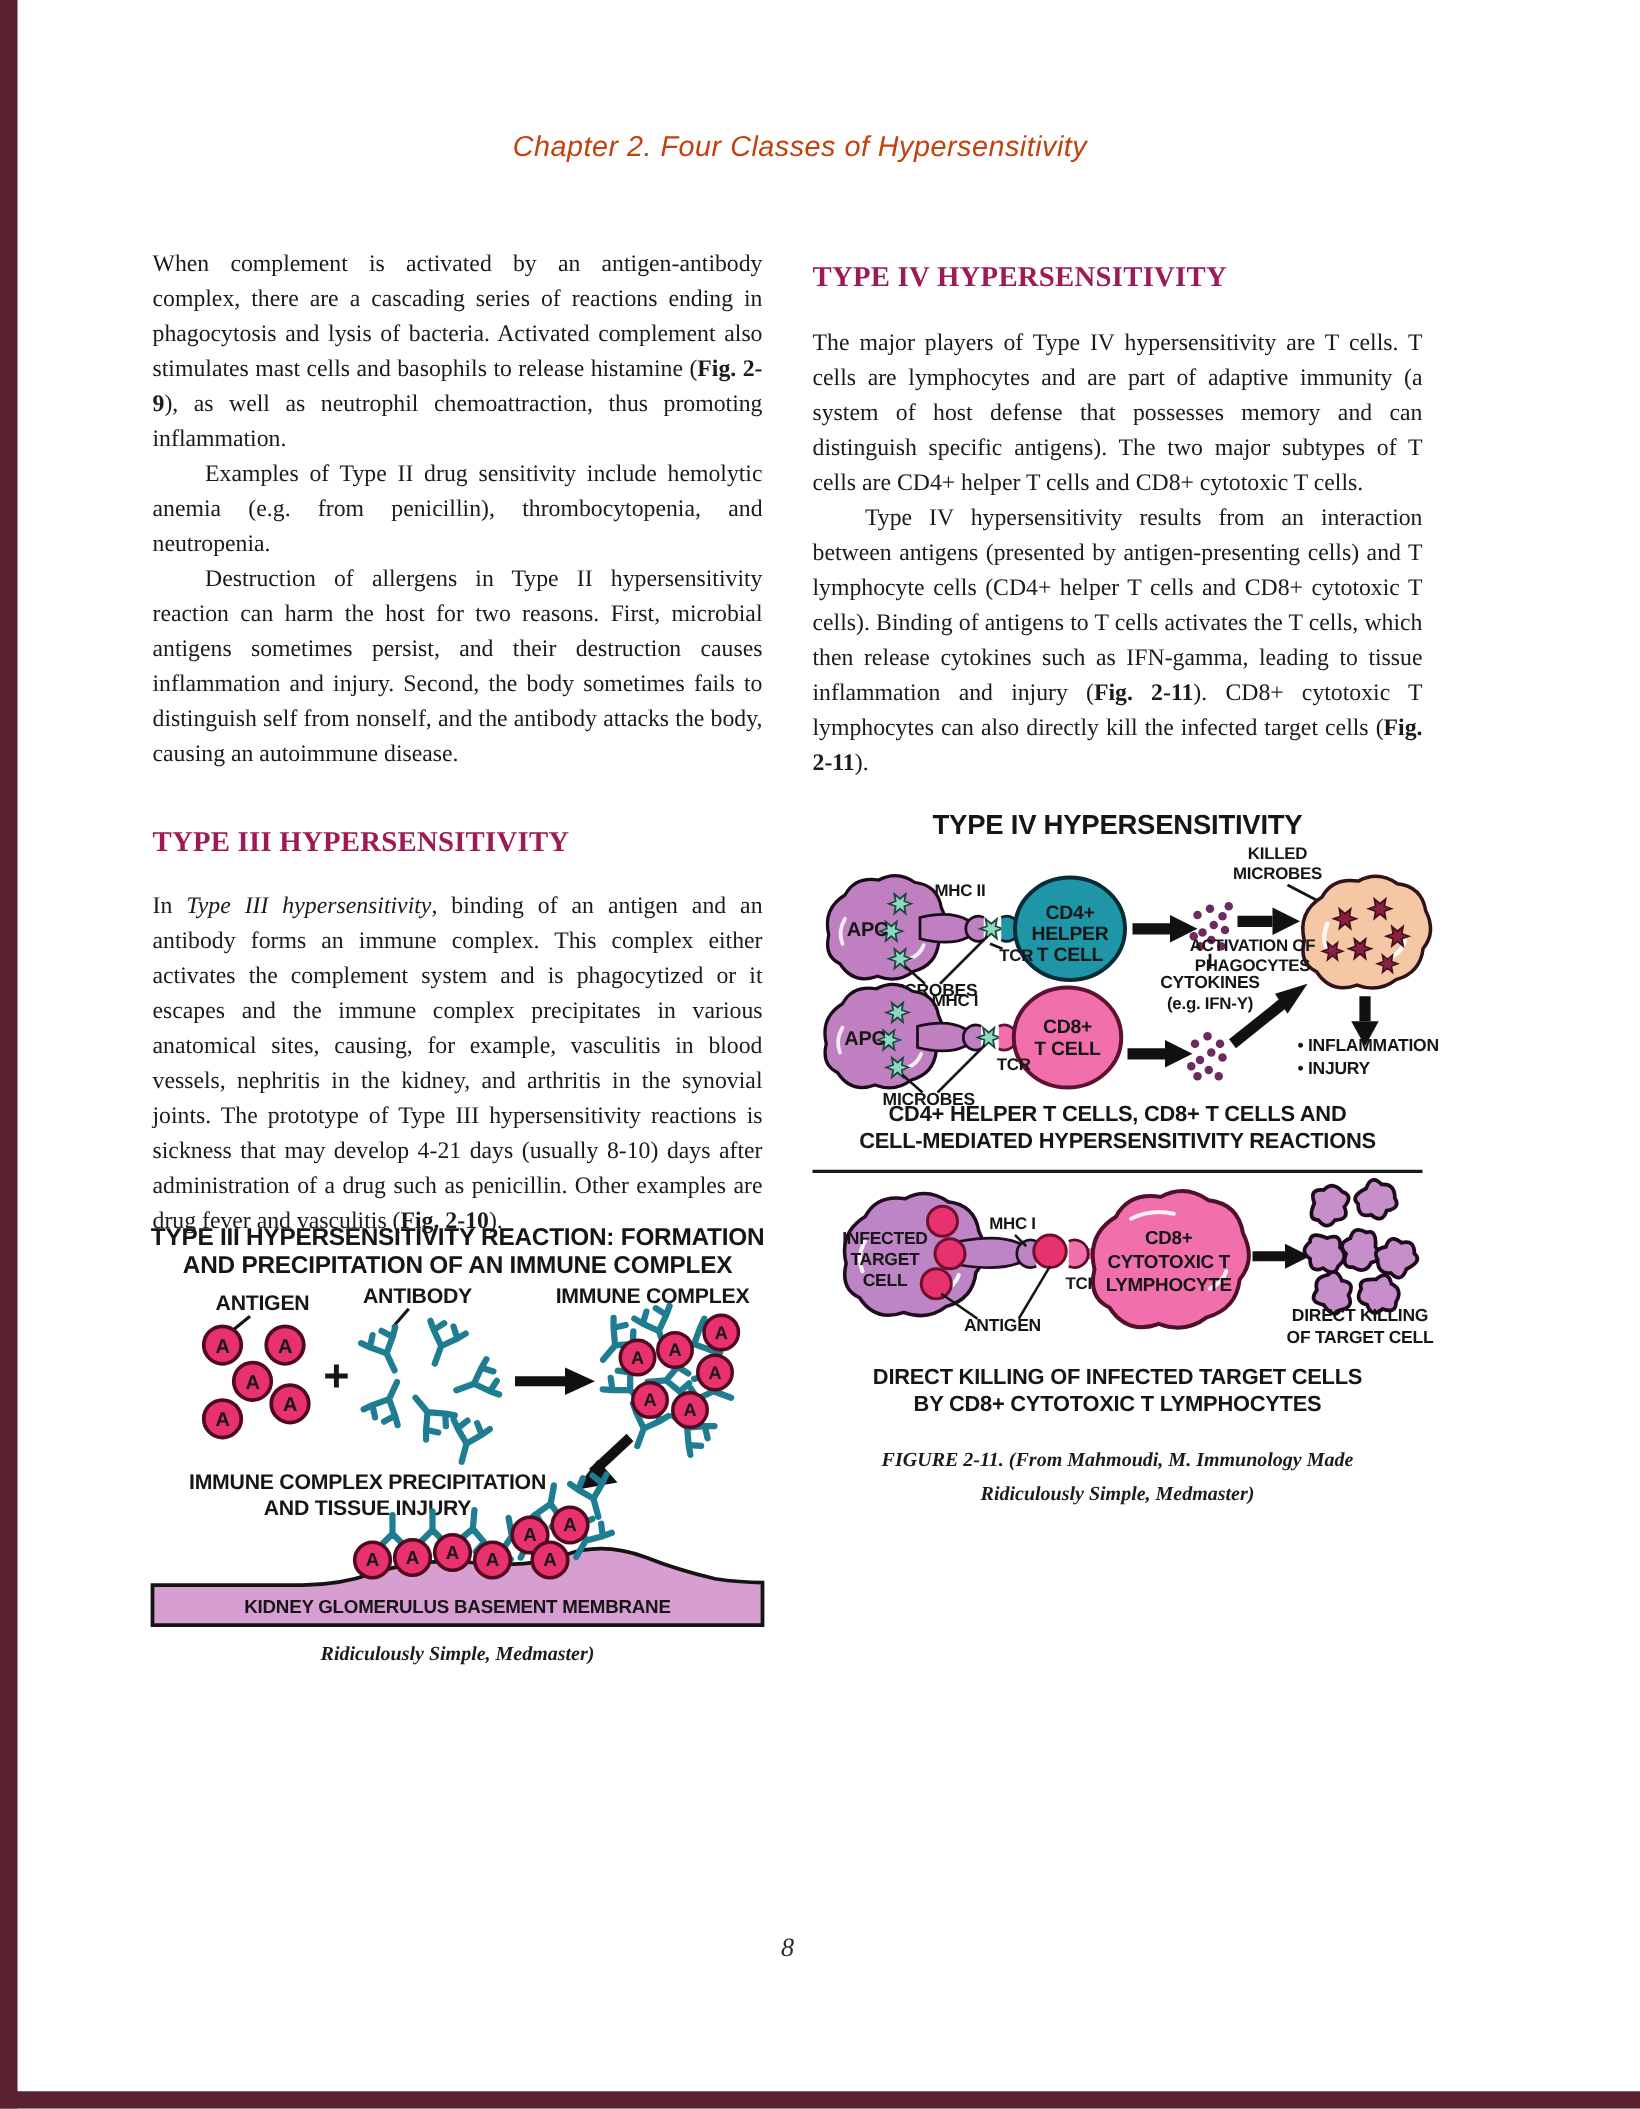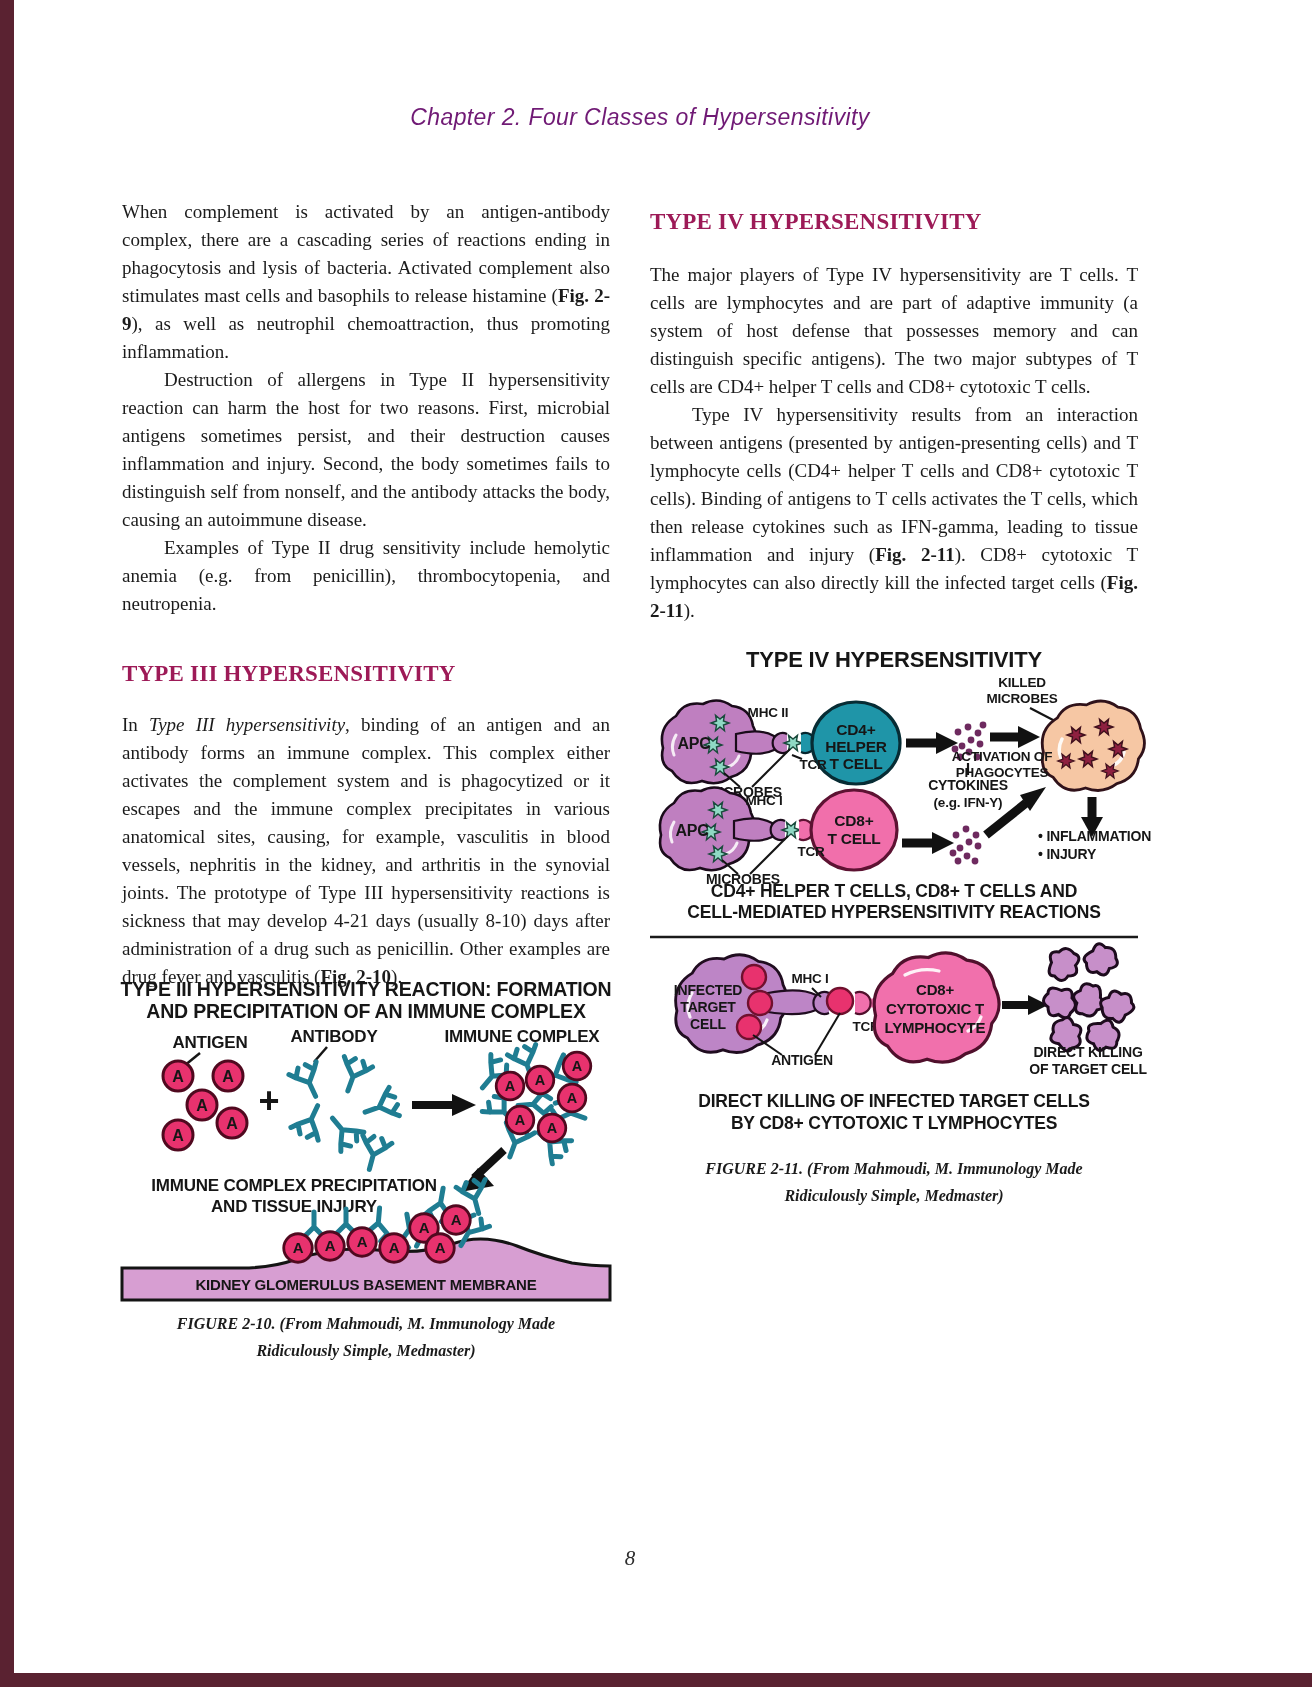--- a/index.html
+++ b/index.html
@@ -1,21 +1,21 @@
 <!DOCTYPE html>
 <html><head>
 <meta charset="utf-8">
 <style>
   html,body{margin:0;padding:0;background:#888;}
   .page{position:relative;width:1312px;height:1687px;background:#ffffff;overflow:hidden;
         font-family:"Liberation Serif", serif;color:#1b1b1b;}
   .edge-left{position:absolute;left:0;top:0;width:14px;height:1687px;background:#5a2231;}
   .edge-bottom{position:absolute;left:0;bottom:0;width:1312px;height:14px;background:#5a2231;}
   .running-head{position:absolute;left:0;top:104px;width:1280px;text-align:center;
-        font-family:"Liberation Sans", sans-serif;font-style:italic;font-size:23px;color:#701a75;letter-spacing:.4px;}
+        font-family:"Liberation Sans", sans-serif;font-style:italic;font-size:23px;color:#c2410c;letter-spacing:.4px;}
   .col{position:absolute;width:488px;text-align:justify;font-size:19px;line-height:28px;}
   .col-left{left:122px;top:198px;}
   .col-right{left:650px;top:206px;}
   .para{margin:0;}
   .indent{text-indent:42px;}
   .mhead{font-family:"Liberation Serif", serif;font-weight:bold;color:#9d1a57;font-size:23px;line-height:31px;
         text-align:left;letter-spacing:.2px;}
   .col-left .mhead{margin:40px 0 22px 0;}
   .col-right .mhead{margin:0 0 24px 0;}
   .fig-caption{position:absolute;width:488px;text-align:center;font-weight:bold;font-style:italic;
@@ -33,22 +33,22 @@
 <body>
 
 <div class="page">
   <div class="edge-left"></div>
   <div class="edge-bottom"></div>
 
   <div class="running-head">Chapter 2. Four Classes of Hypersensitivity</div>
 
   <div class="col col-left">
     <p class="para"><span>When complement is activated by an antigen-antibody complex, there are a cascading series of reactions ending in phagocytosis and lysis of bacteria. Activated complement also stimulates mast cells and basophils to release histamine (</span><span style="font-weight: bold;">Fig. 2-9</span><span>), as well as neutrophil chemoattraction, thus promoting inflammation.</span></p>
+    <p class="para indent">Examples of Type II drug sensitivity include hemolytic anemia (e.g. from penicillin), thrombocytopenia, and neutropenia.</p>
     <p class="para indent">Destruction of allergens in Type II hypersensitivity reaction can harm the host for two reasons. First, microbial antigens sometimes persist, and their destruction causes inflammation and injury. Second, the body sometimes fails to distinguish self from nonself, and the antibody attacks the body, causing an autoimmune disease.</p>
-    <p class="para indent">Examples of Type II drug sensitivity include hemolytic anemia (e.g. from penicillin), thrombocytopenia, and neutropenia.</p>
     <div class="mhead">
       <div>TYPE III HYPERSENSITIVITY</div>
     </div>
     <p class="para"><span>In </span><span style="font-style: italic;">Type III hypersensitivity</span><span>, binding of an antigen and an antibody forms an immune complex. This complex either activates the complement system and is phagocytized or it escapes and the immune complex precipitates in various anatomical sites, causing, for example, vasculitis in blood vessels, nephritis in the kidney, and arthritis in the synovial joints. The prototype of Type III hypersensitivity reactions is sickness that may develop 4-21 days (usually 8-10) days after administration of a drug such as penicillin. Other examples are drug fever and vasculitis (</span><span style="font-weight: bold;">Fig. 2-10</span><span>).</span></p>
   </div>
 
   <div class="col col-right">
     <div class="mhead">
       <div>TYPE IV HYPERSENSITIVITY</div>
     </div>
@@ -198,21 +198,20 @@
       <g transform="translate(318,270)">
           <use href="#acirc" transform="scale(.95)"></use>
           <text y="5" text-anchor="middle" font-size="15" fill="#fff">A</text>
         </g>
     </g>
 
     <text x="244" y="312" font-size="15" text-anchor="middle" fill="#2f0d22">KIDNEY GLOMERULUS BASEMENT MEMBRANE</text>
   </svg>
 
   <div class="fig-caption cap10">
-    <div>FIGURE 2-10. (From Mahmoudi, M. Immunology Made</div>
     <div>Ridiculously Simple, Medmaster)</div>
   </div>
 
   <svg class="fig11" width="488" height="505" viewBox="0 0 488 505">
     <text x="244" y="22" font-size="22" text-anchor="middle">TYPE IV HYPERSENSITIVITY</text>
 
     <text x="372" y="42" font-size="13.5" text-anchor="middle">KILLED</text>
     <text x="372" y="58" font-size="13.5" text-anchor="middle">MICROBES</text>
     <line x1="380" y1="63" x2="428" y2="88" stroke="#141414" stroke-width="2.2"></line>
 

